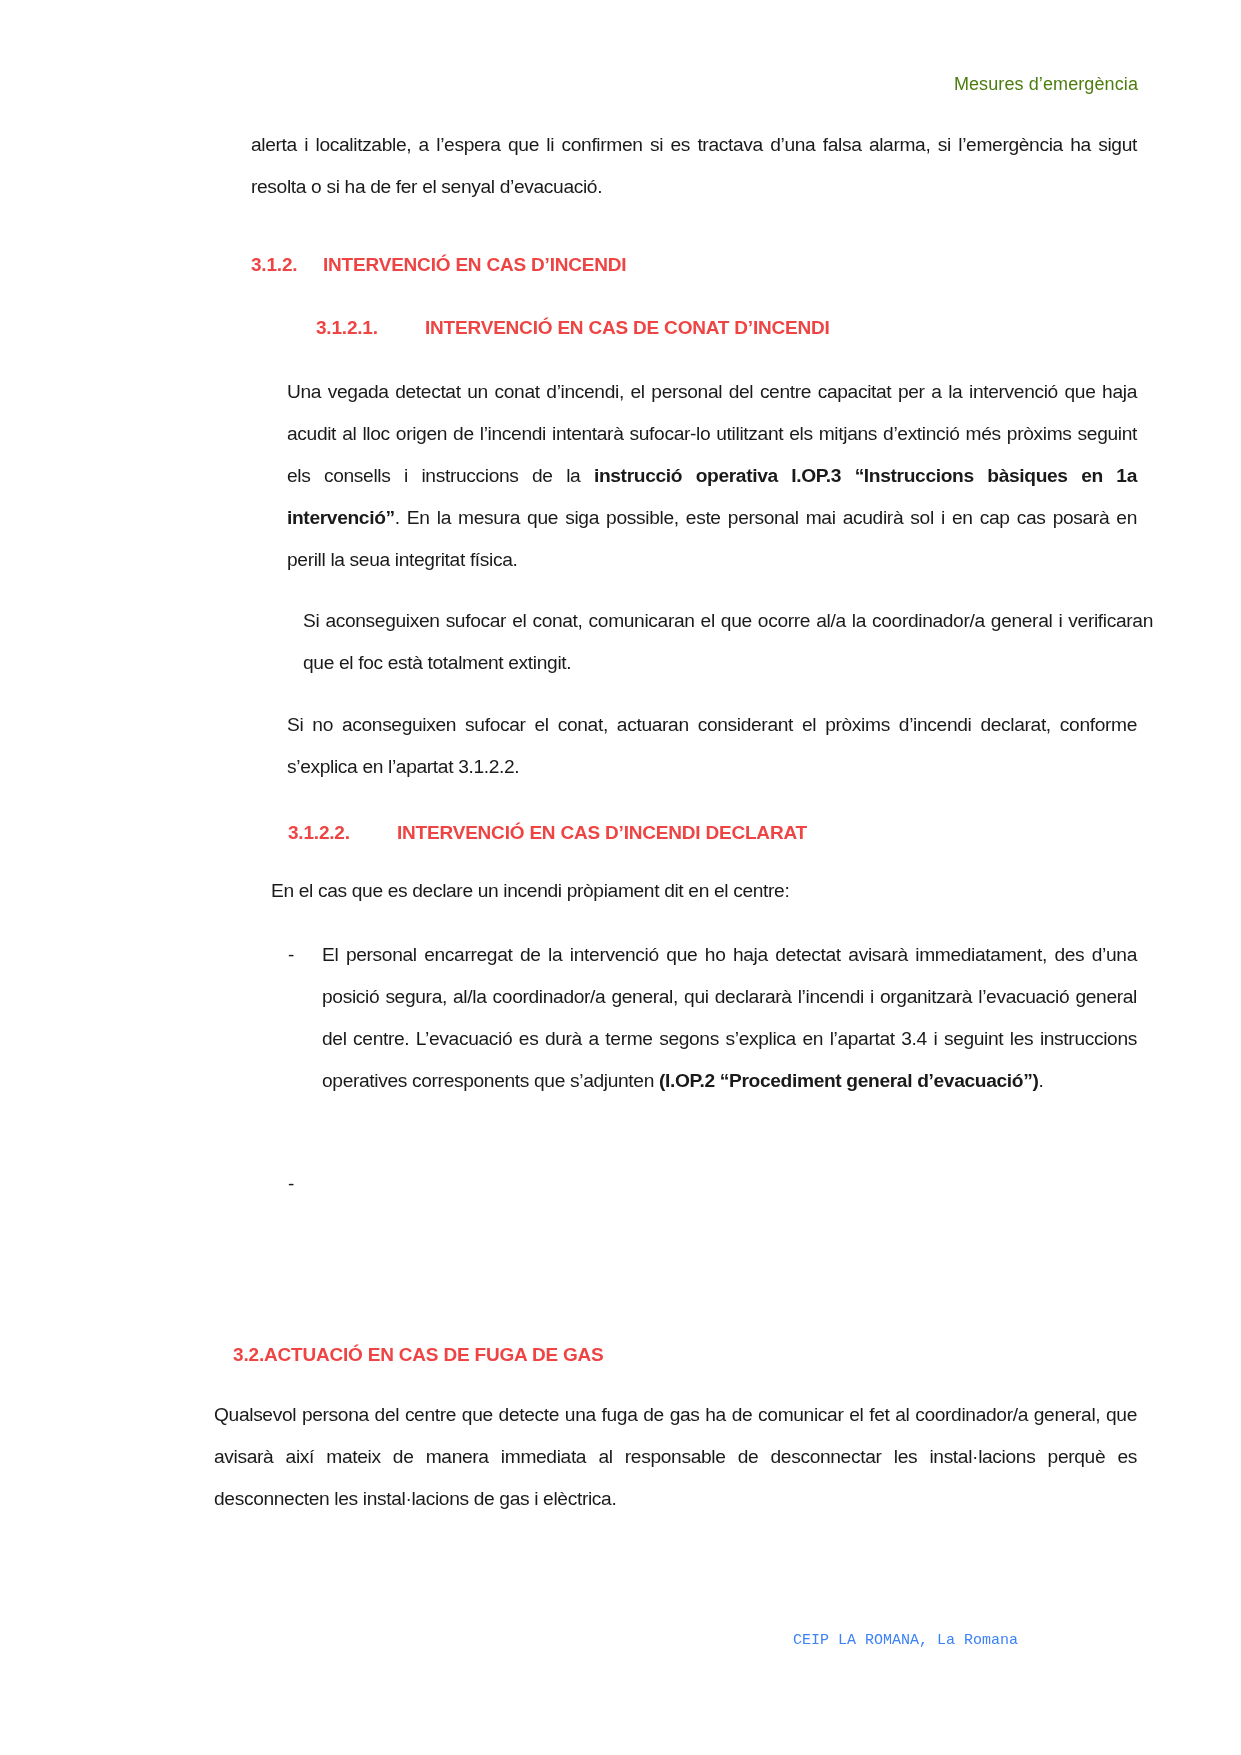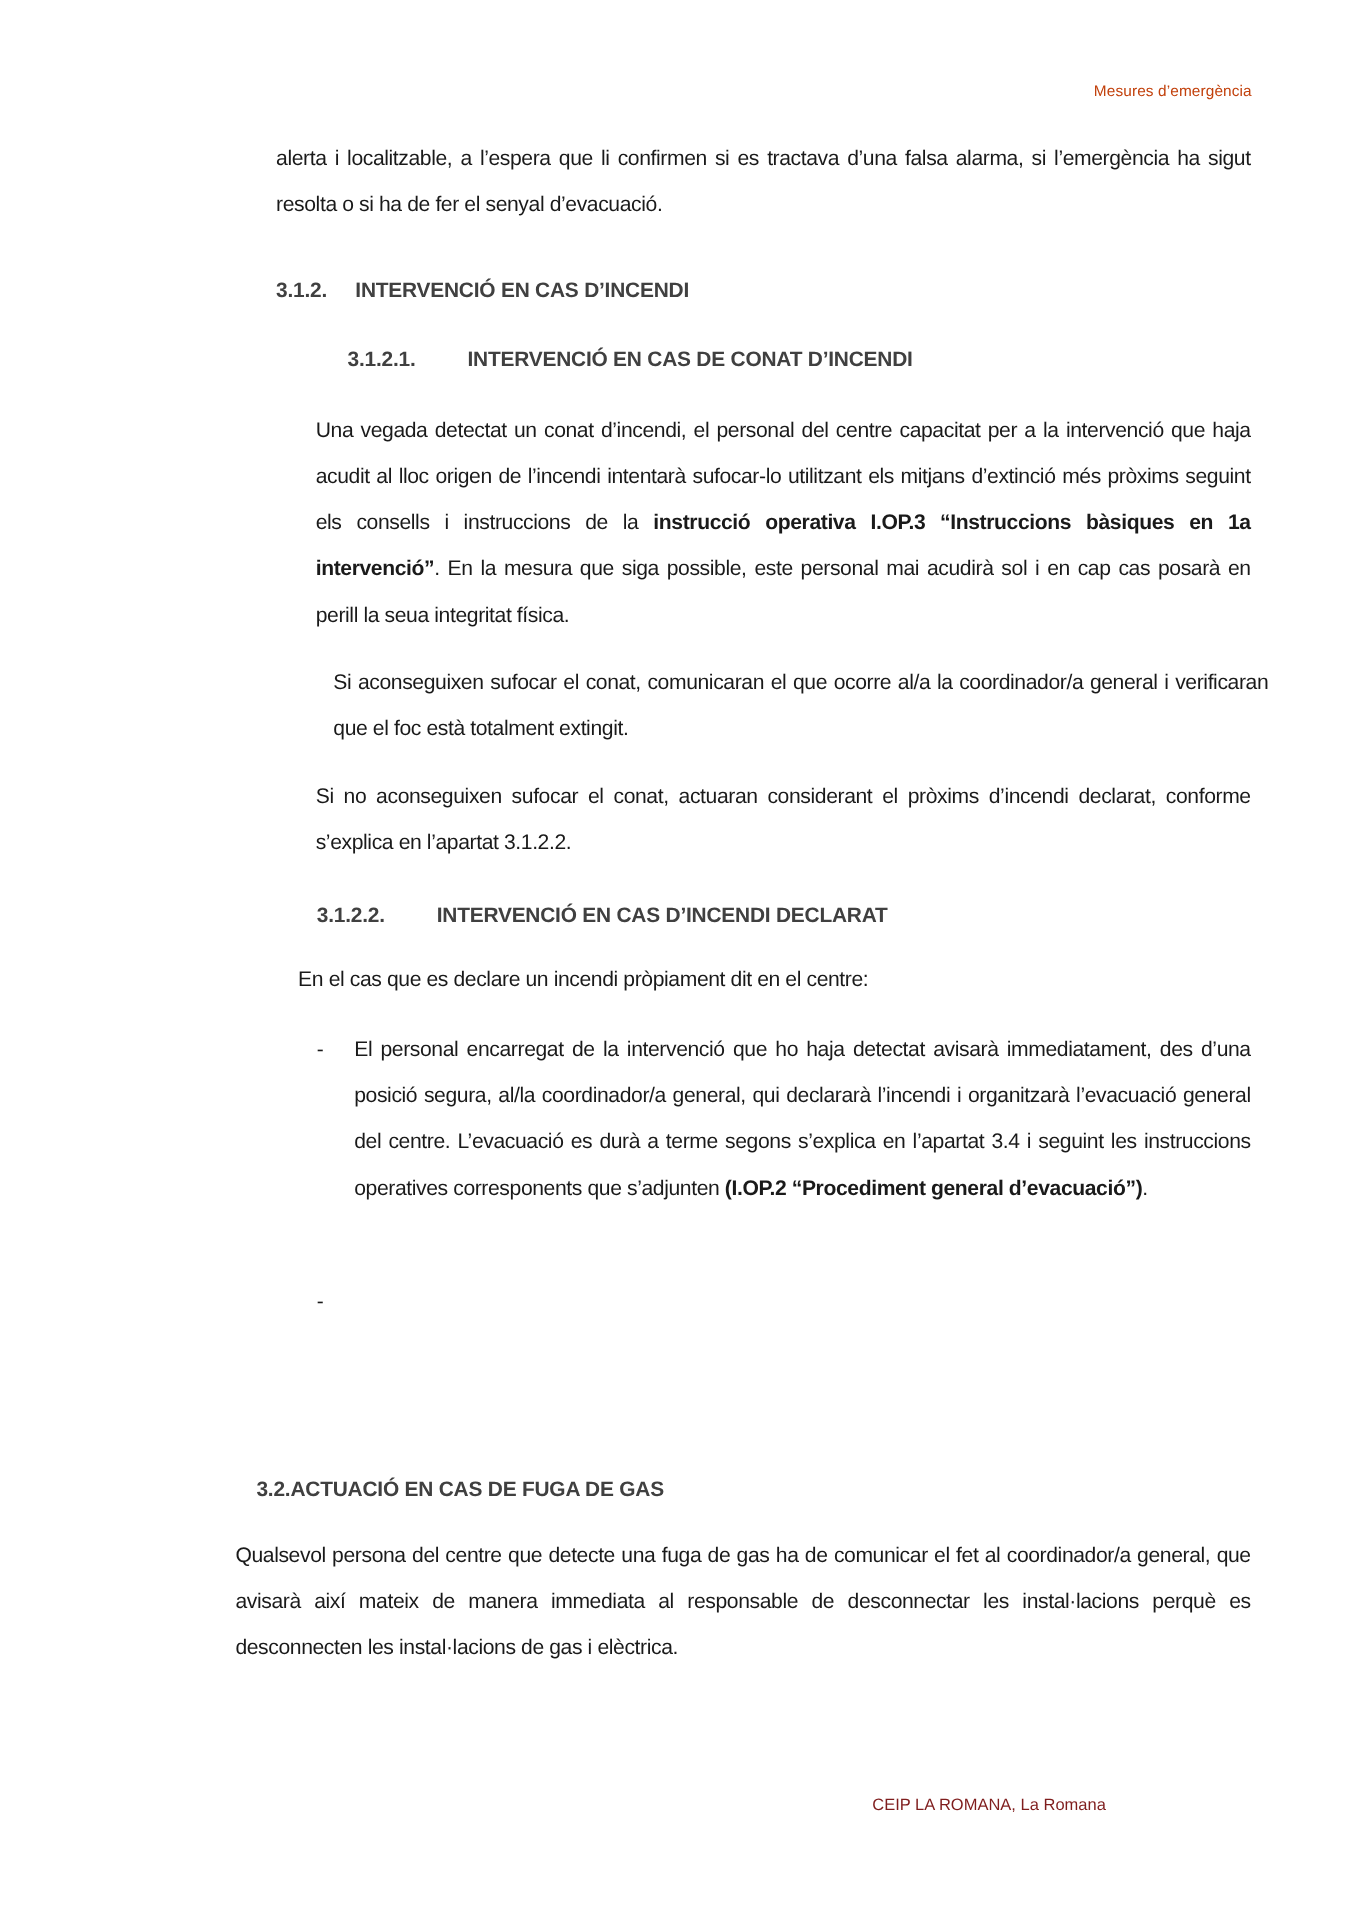--- a/index.html
+++ b/index.html
@@ -3,33 +3,33 @@
 <meta charset="utf-8">
 <style>
   html, body { margin: 0; padding: 0; background: #ffffff; }
   body {
     width: 1241px; height: 1755px; position: relative; overflow: hidden;
     font-family: "Liberation Sans", "DejaVu Sans", sans-serif;
     color: #1a1a1a;
   }
   .header {
     position: absolute; top: 74px; right: 103px;
-    font-size: 14px; color: #c2410c; letter-spacing: 0.1px;
+    font-size: 18px; color: #4d7c0f; letter-spacing: 0.1px;
   }
   .footer {
     position: absolute; top: 1632px; left: 793px;
-    font-size: 15px; color: #7f1d1d;
+    font-size: 15px; color: #3b82f6; font-family: Liberation Mono, monospace;
   }
   .block { position: absolute; }
   .p {
     font-size: 19.2px; line-height: 42px; text-align: justify;
     text-align-last: left; letter-spacing: -0.35px; word-spacing: 0px;
   }
   .h {
-    font-size: 19px; font-weight: bold; color: #404040;
+    font-size: 19px; font-weight: bold; color: #ef4444;
     letter-spacing: -0.2px; line-height: 24px; white-space: nowrap;
   }
   .h .num { display: inline-block; }
   b { font-weight: bold; }
   .dash { position: absolute; left: -34px; top: 0; font-size: 19px; line-height: 42px; }
 </style>
 </head>
 <body>
 
 <div class="header">Mesures d’emergència</div>

